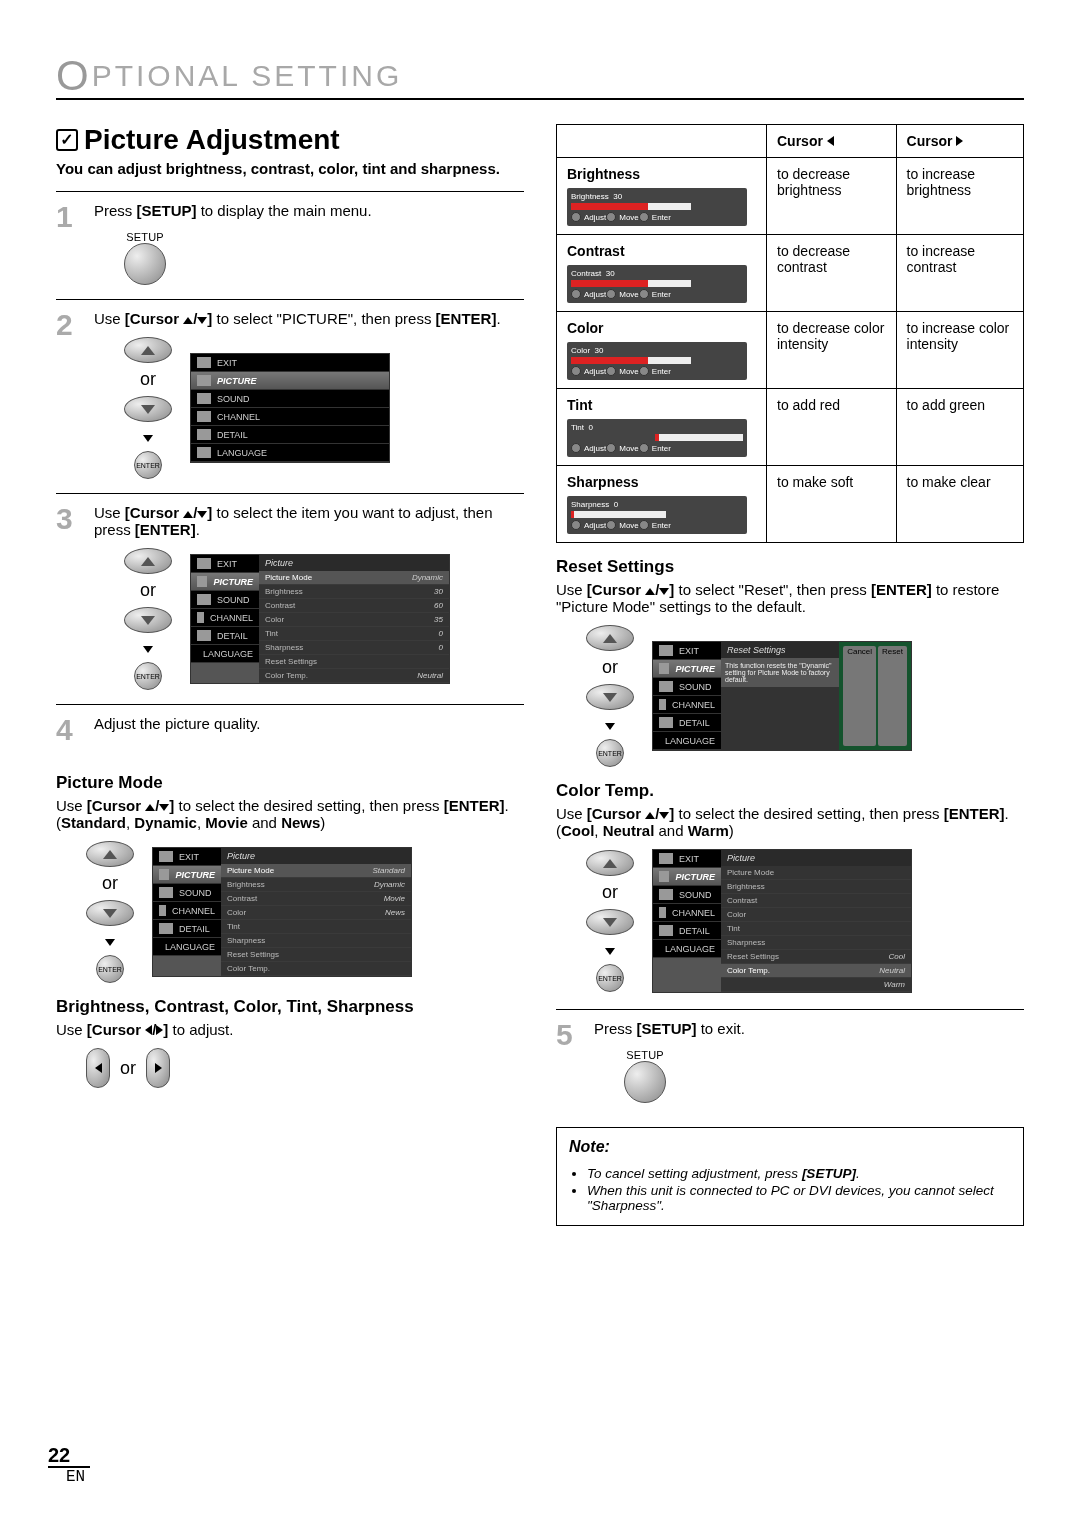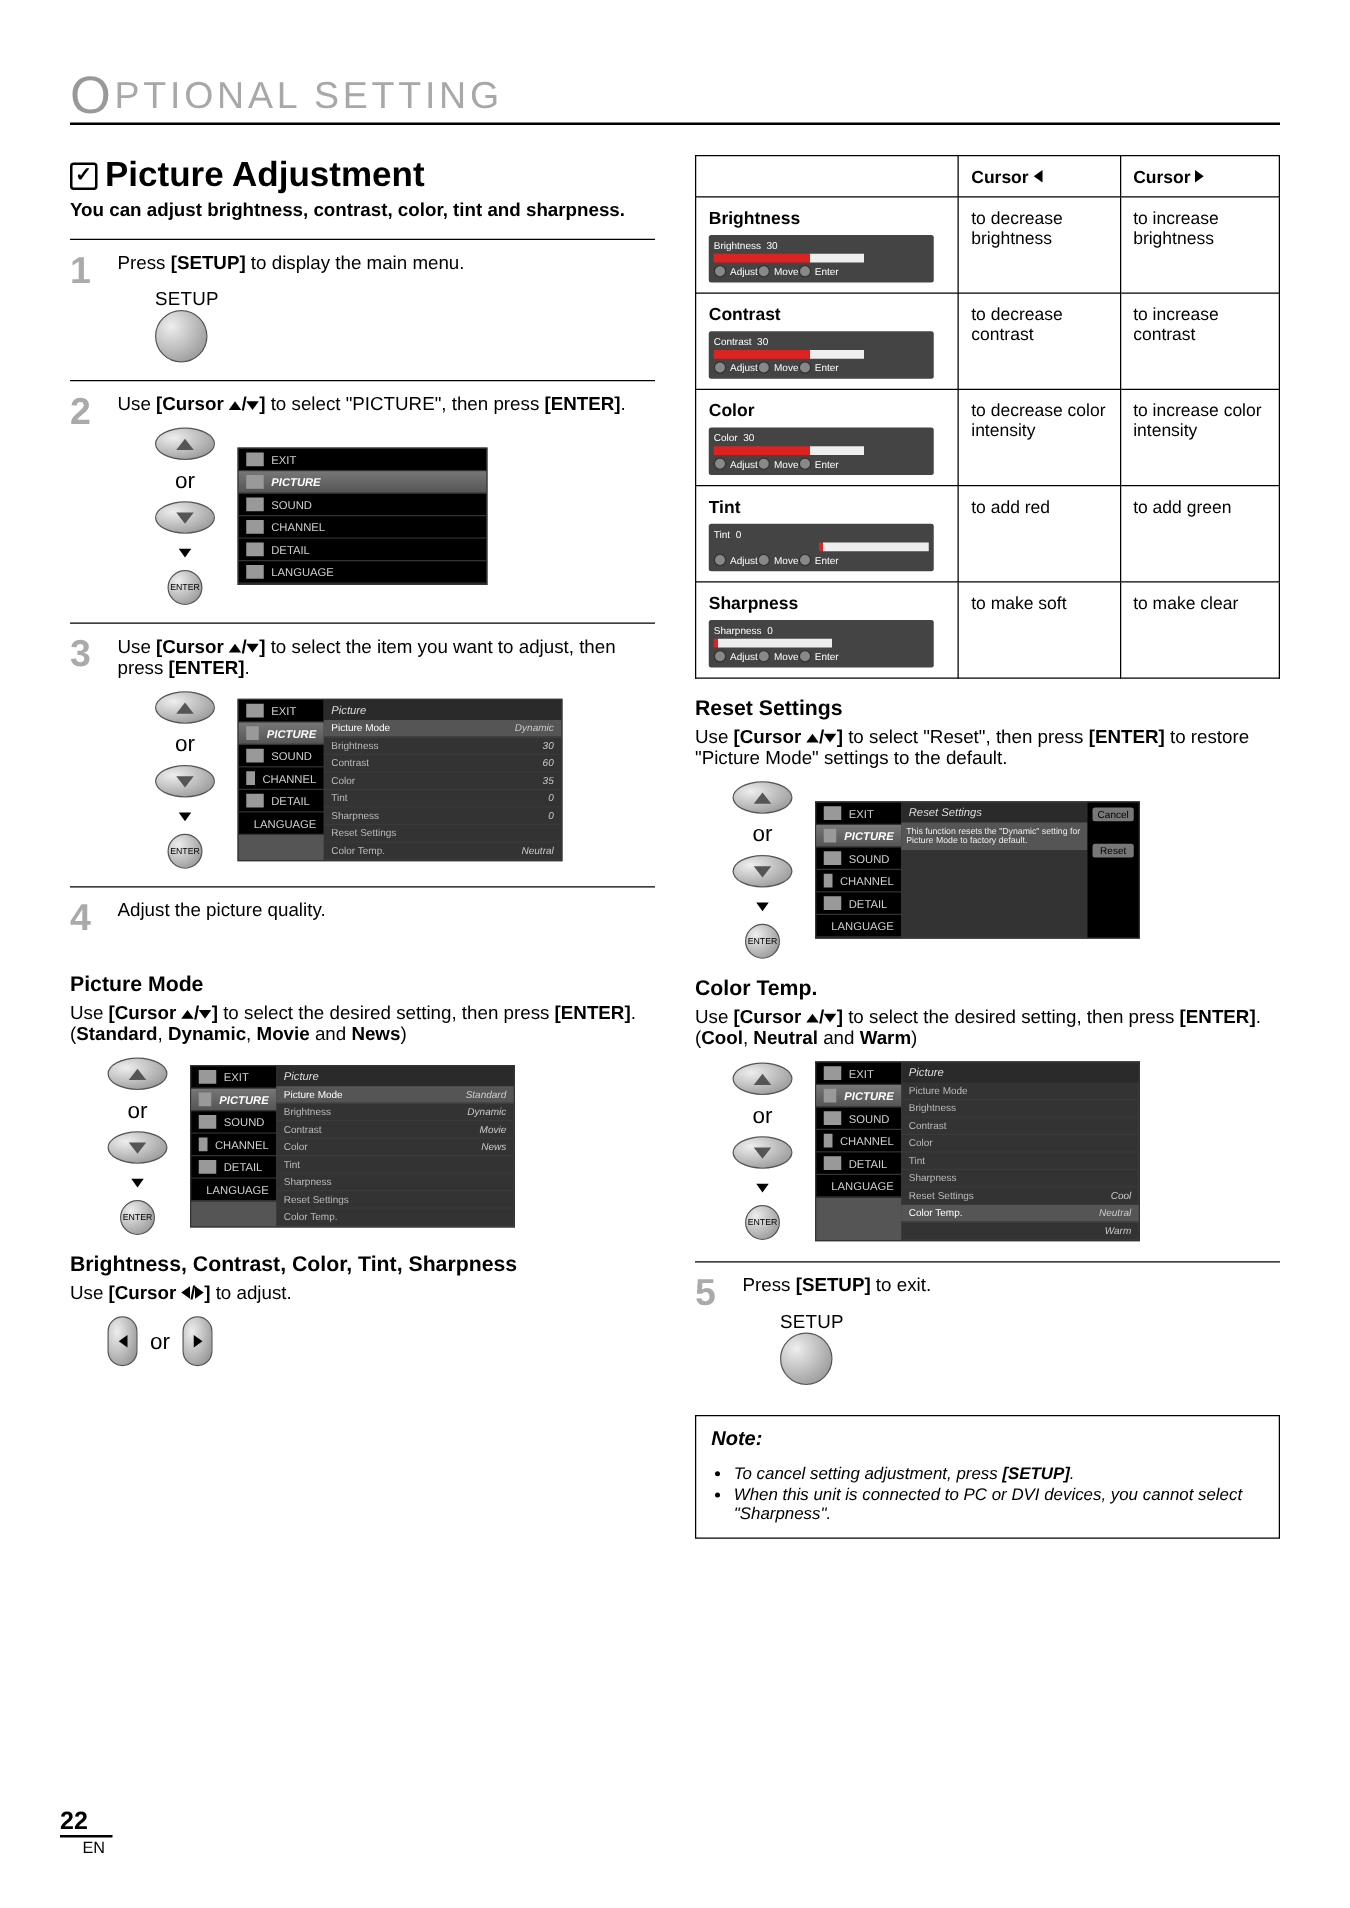--- a/index.html
+++ b/index.html
@@ -59,21 +59,21 @@
   .stepbody { flex: 1; }
   .stepbody b, .stepbody strong { font-weight: 700; }
   .remote-row { display: flex; align-items: center; gap: 12px; margin: 10px 0 0 30px; }
   .btn-round {
     width: 42px; height: 42px;
     border-radius: 50%;
     background: radial-gradient(circle at 30% 30%, #eee, #888);
     border: 1px solid #555;
   }
   .btn-round.small { width: 28px; height: 28px; font-size: 7px; display: flex; align-items: center; justify-content: center; }
-  .btn-label { font-size: 15px; text-align: center; margin-top: 2px; letter-spacing: 0.2px; }
+  .btn-label { font-size: 11px; text-align: center; margin-top: 2px; letter-spacing: 0.2px; }
   .oval {
     width: 48px; height: 26px; border-radius: 50%;
     background: radial-gradient(ellipse at 30% 30%, #eee, #888);
     border: 1px solid #555;
     display: flex; align-items: center; justify-content: center;
   }
   .tri-up, .tri-down, .tri-left, .tri-right {
     width: 0; height: 0;
   }
   .tri-up { border-left: 7px solid transparent; border-right: 7px solid transparent; border-bottom: 9px solid #555; }
@@ -126,26 +126,26 @@
     margin: 2px 0;
   }
   .slider-mock .hints { display: flex; gap: 0; align-items: center; }
   .slider-mock .hints .dot { width: 10px; height: 10px; border-radius: 50%; background: #888; display: inline-block; margin-right: 3px; border: 1px solid #333; }
   .notebox { border: 1px solid #000; padding: 10px 12px; margin-top: 10px; }
   .notebox h4 { font-style: italic; font-weight: 700; font-size: 16px; margin-bottom: 10px; }
   .notebox ul { padding-left: 18px; font-style: italic; font-size: 13.5px; }
   .notebox li { margin: 2px 0; }
   .pagefoot { position: absolute; bottom: 40px; left: 48px; }
   .pagefoot .pn { font-size: 20px; font-weight: 700; border-bottom: 2px solid #000; padding-right: 20px; }
-  .pagefoot .en { font-size: 13px; margin-left: 18px; }
+  .pagefoot .en { font-size: 16px; margin-left: 18px; font-family: Liberation Mono, monospace; }
   .leftright-row { display: flex; align-items: center; gap: 10px; margin: 10px 0 0 30px; }
   .lr-btn { width: 24px; height: 40px; border-radius: 12px;
     background: radial-gradient(ellipse at 30% 30%, #eee, #888);
     border: 1px solid #555; display: flex; align-items: center; justify-content: center; }
-  .osd-dialog-btns { display: flex; flex-direction: column; gap: 18px; padding: 4px; background: #000000; }
+  .osd-dialog-btns { display: flex; gap: 2px; padding: 4px; background: #14532d; }
   .osd-dialog-btns .dbtn { background: #777; color: #000; font-size: 8px; text-align: center; padding: 1px 4px; border-radius: 2px; }
   .osd-dialog-text { background: #555; color: #eee; font-size: 7px; padding: 4px; }
 </style>
 </head>
 <body>
 
 <div class="page-header">
   <span class="firstcap">O</span><span>PTIONAL  SETTING</span>
 </div>
 

